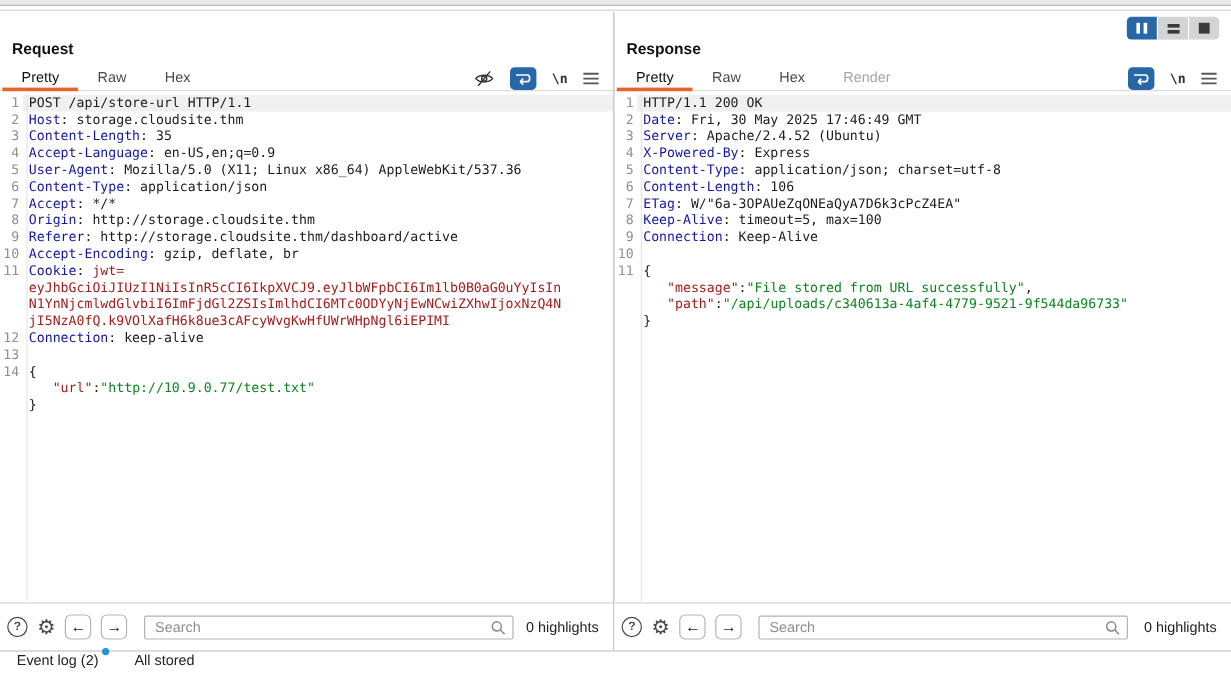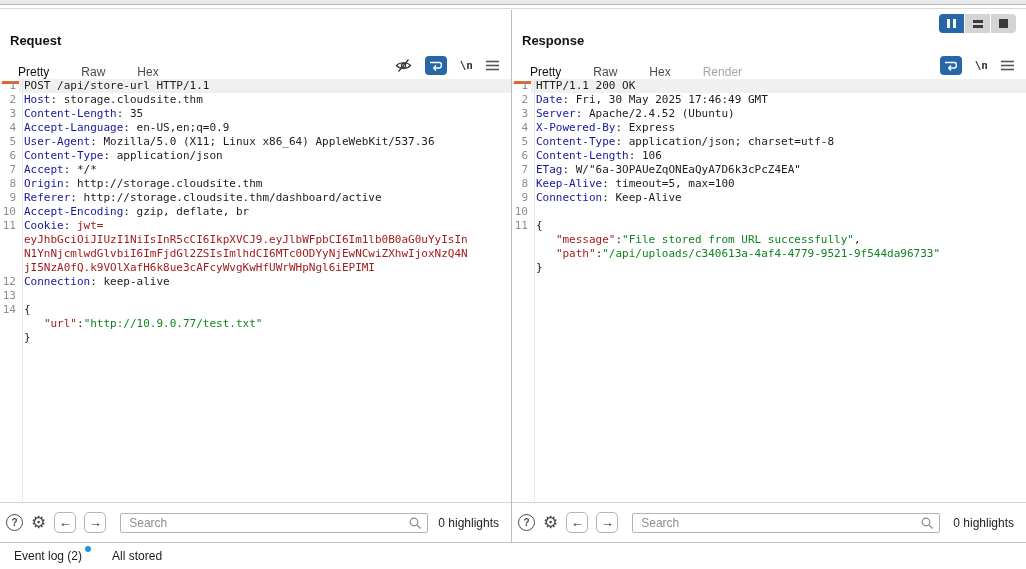--- a/index.html
+++ b/index.html
@@ -12,21 +12,21 @@
 
   .main { position:absolute; top:10px; left:0; right:0; height:532px; }
   .divider { position:absolute; top:0; bottom:0; left:511px; width:1px; background:#bcbcbc; }
 
   .panel { position:absolute; top:0; bottom:0; }
   .panel.req { left:0; width:511px; }
   .panel.res { left:512px; width:514px; }
 
   .panel-title { position:absolute; top:23px; left:10px; font-size:13px; font-weight:bold; color:#111; }
 
-  .tabs { position:absolute; top:52px; left:0; right:0; height:22px; border-bottom:1px solid #dcdcdc; display:flex; align-items:stretch; padding-left:2px; }
+  .tabs { position:absolute; top:44px; left:0; right:0; height:22px; border-bottom:1px solid #dcdcdc; display:flex; align-items:stretch; padding-left:2px; }
   .tab { padding:3px 16px 0 16px; font-size:12px; color:#4a4a4a; position:relative; cursor:default; }
   .tab.active { color:#111; }
   .tab.active::after { content:""; position:absolute; left:0; right:0; bottom:-1px; height:3px; background:#e8632c; }
   .tab.disabled { color:#a6a6a6; }
 
   .tab-icons { position:absolute; right:12px; top:46px; display:flex; align-items:center; gap:13px; }
   .wrapbtn { background:#2766a7; border-radius:4px; width:22px; height:19px; display:inline-flex; align-items:center; justify-content:center; }
   .nl-ico { font-family:"DejaVu Sans Mono", monospace; font-size:11px; font-weight:bold; color:#333; }
 
   .editor { position:absolute; top:67px; bottom:41px; left:0; right:0; overflow:hidden;
@@ -60,21 +60,21 @@
   .lbtn.first { border-radius:4px 0 0 4px; }
   .lbtn.last { border-radius:0 4px 4px 0; }
   .lbtn.active { background:#2766a7; }
   .pausebars { display:flex; gap:3px; }
   .pausebars span { width:3px; height:9px; background:#fff; display:block; }
   .rowbars { display:flex; flex-direction:column; gap:2px; }
   .rowbars span { width:10px; height:3px; background:#3a3a3a; display:block; }
   .sqr { width:9px; height:9px; background:#3a3a3a; display:block; }
 
   .statusbar { position:absolute; bottom:0; left:0; right:0; height:27px; border-top:1px solid #c6c6c6;
-               background:#fff; display:flex; align-items:center; padding-left:14px; gap:30px; font-size:12px; color:#222; }
+               background:#fff; display:flex; padding-left:14px; gap:30px; font-size:12px; color:#222; }
   .evlog { position:relative; }
   .evdot { position:absolute; top:-3px; right:-9px; width:6px; height:6px; border-radius:50%; background:#2196e0; }
 </style>
 </head>
 <body>
 
 <div class="topstrip">
     <div class="band"></div>
   </div>
 

